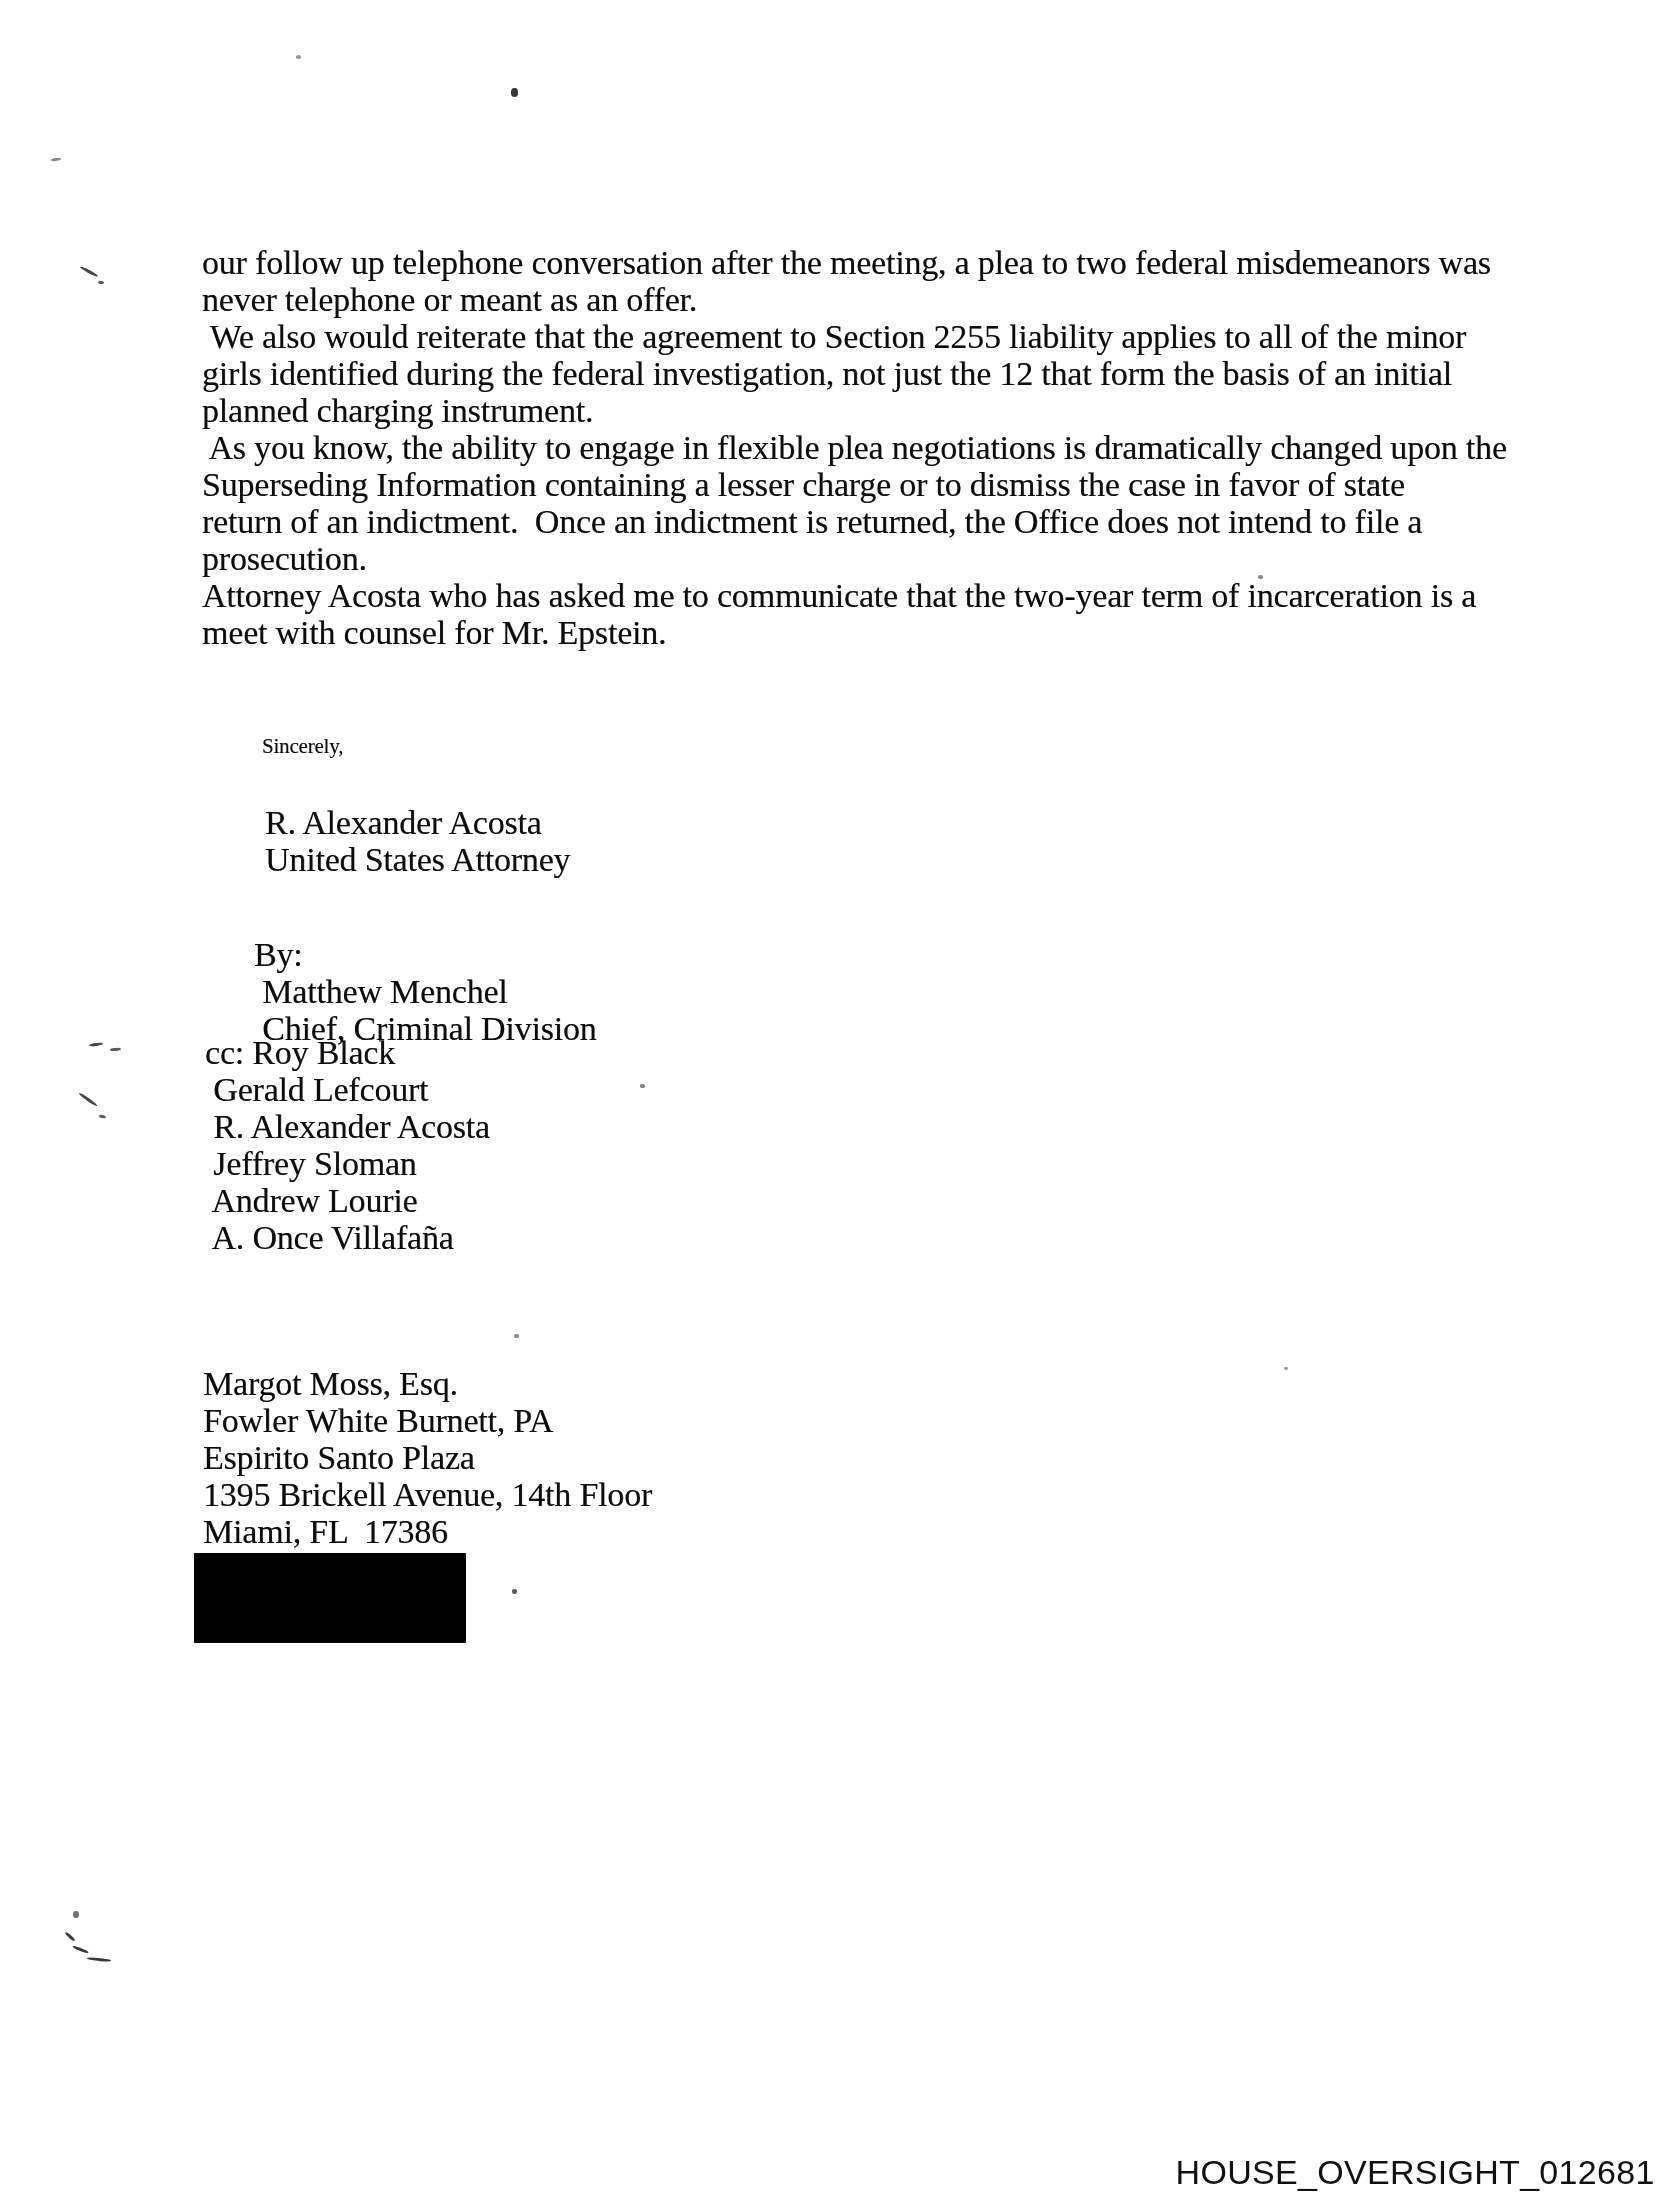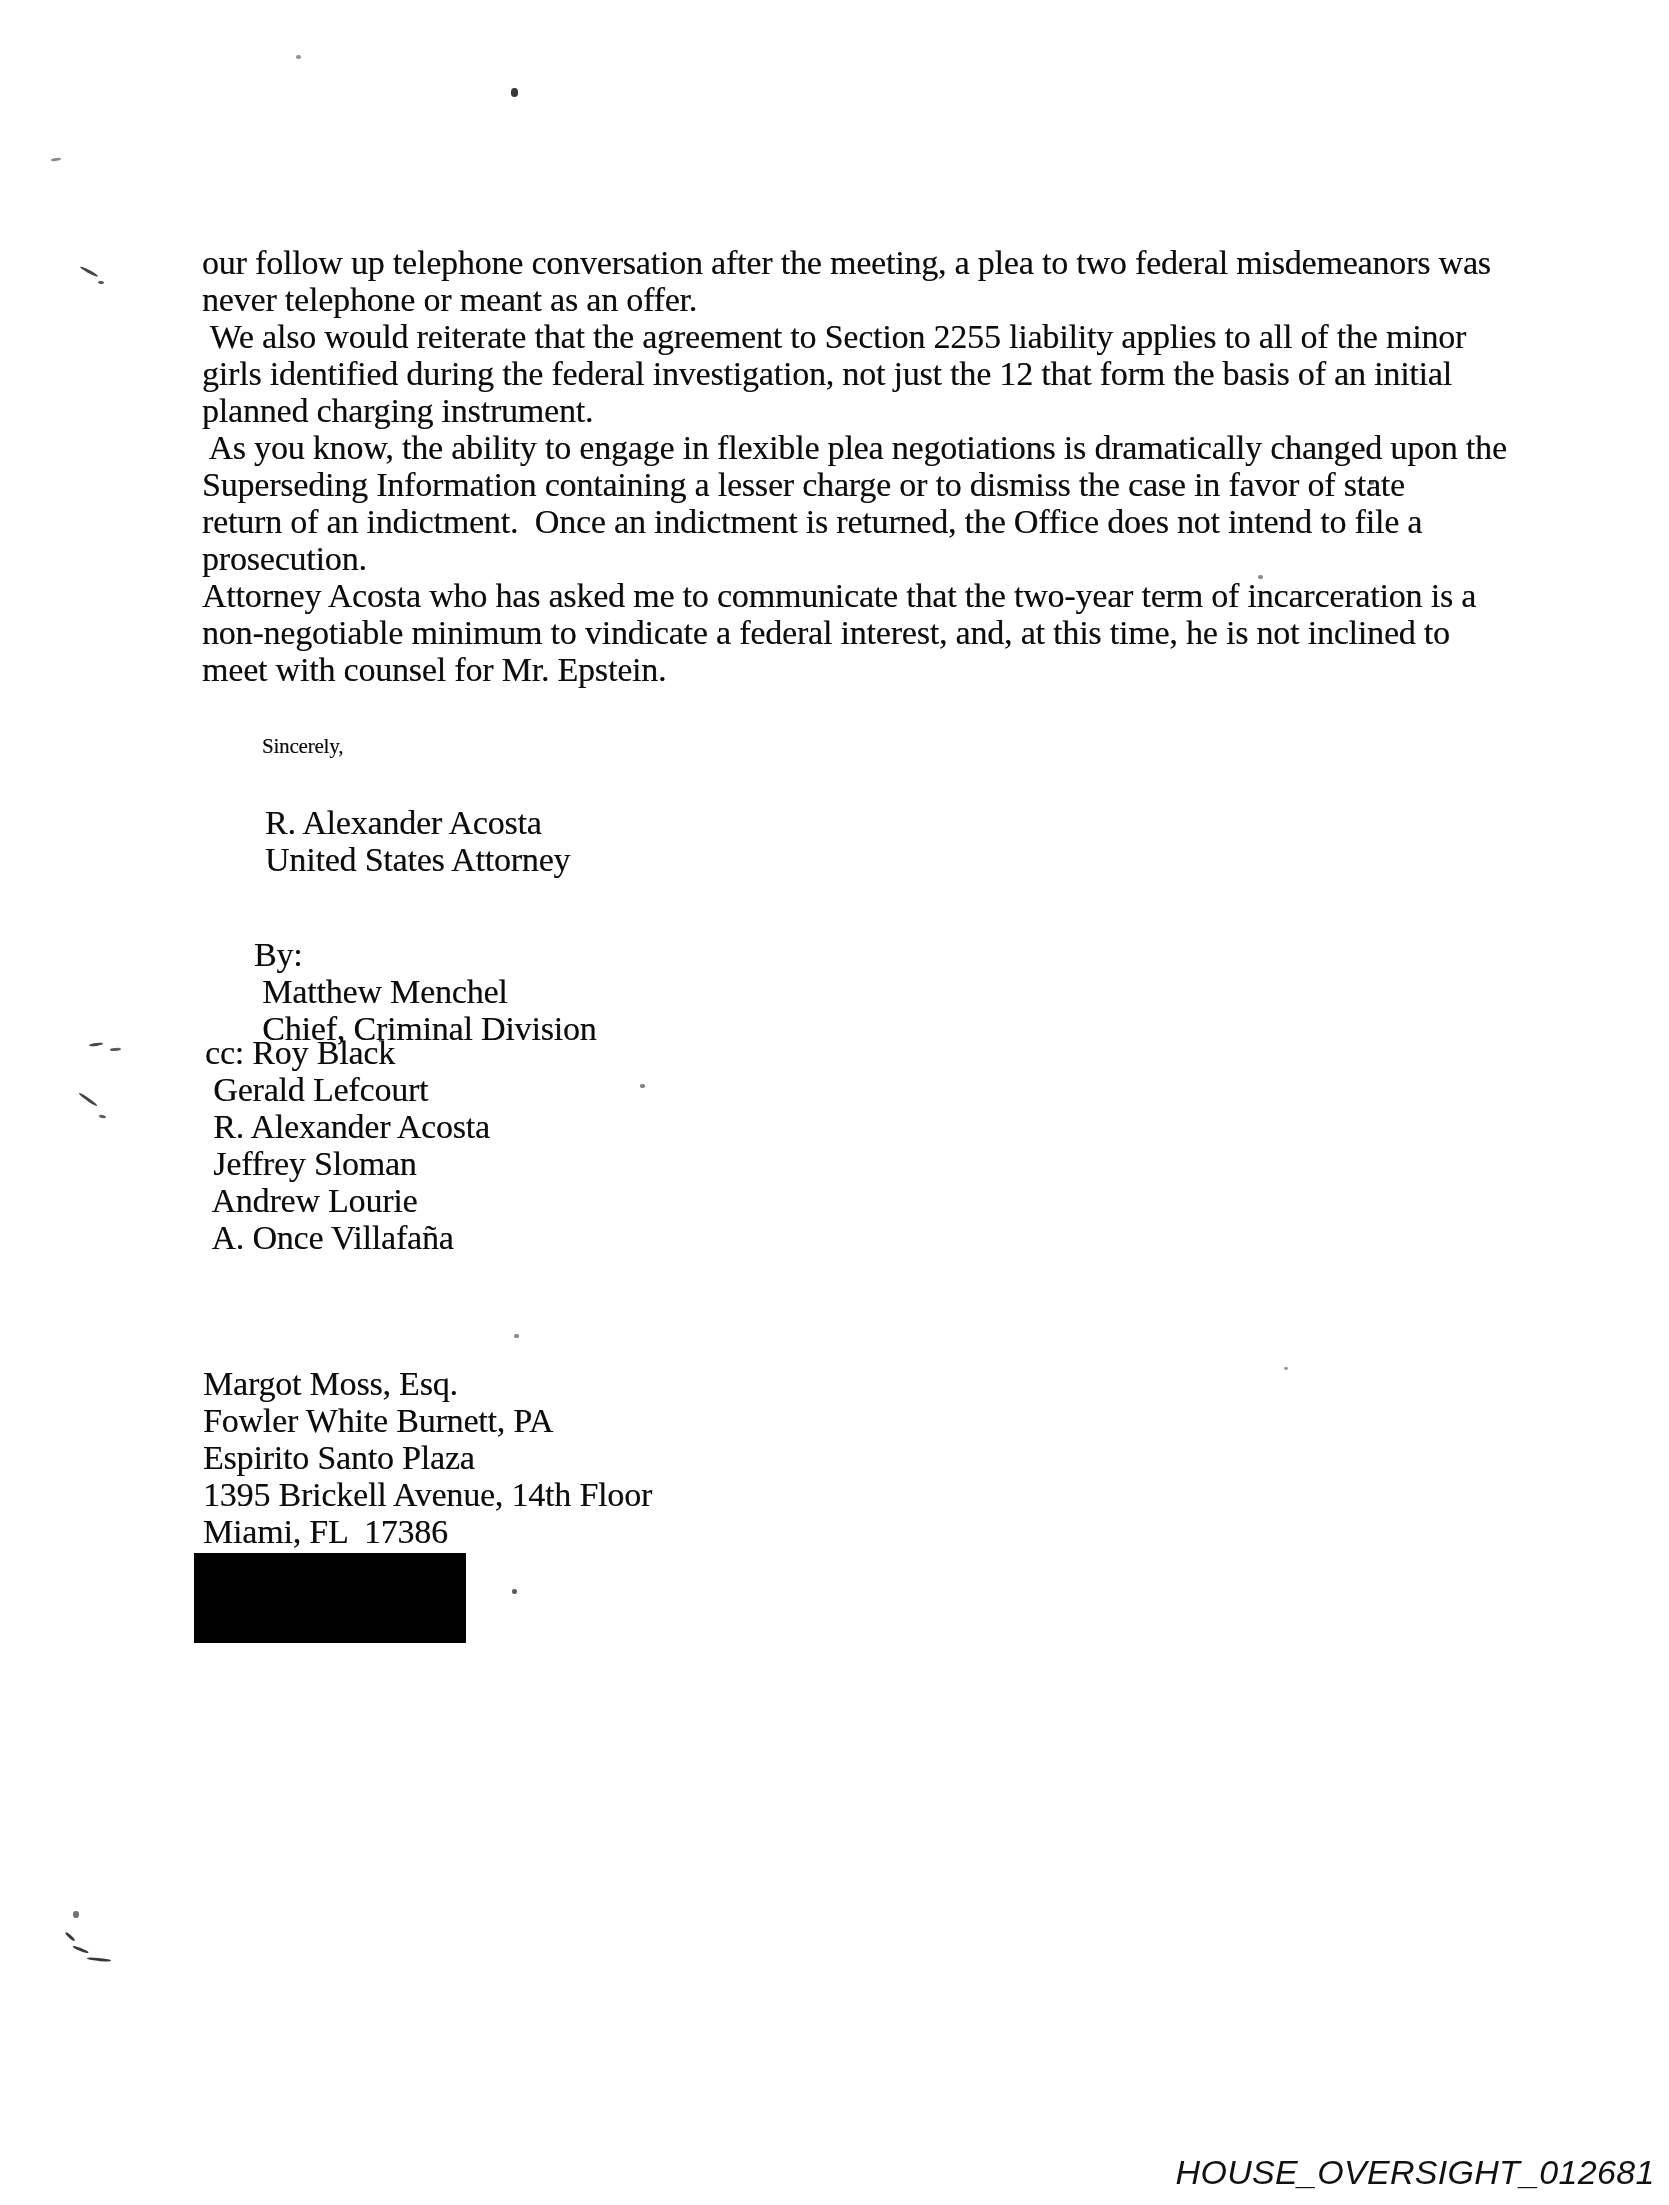--- a/index.html
+++ b/index.html
@@ -45,21 +45,20 @@
   .footer-bates {
     position: absolute;
     top: 2155px;
     right: 14.4px;
     font-family: "Liberation Sans", "DejaVu Sans", sans-serif;
     font-size: 34px;
     line-height: 35px;
     letter-spacing: 0.3px;
     color: #111111;
     white-space: pre;
-    font-style: italic;
   }
   .artifact {
     position: absolute;
     background: #151515;
     border-radius: 45%;
   }
 </style>
 </head>
 <body>
 
@@ -69,21 +68,20 @@
       <div class="line">our follow up telephone conversation after the meeting, a plea to two federal misdemeanors was</div>
       <div class="line">never telephone or meant as an offer.</div>
       <div class="line"> We also would reiterate that the agreement to Section 2255 liability applies to all of the minor</div>
       <div class="line">girls identified during the federal investigation, not just the 12 that form the basis of an initial</div>
       <div class="line">planned charging instrument.</div>
       <div class="line"> As you know, the ability to engage in flexible plea negotiations is dramatically changed upon the</div>
       <div class="line">Superseding Information containing a lesser charge or to dismiss the case in favor of state</div>
       <div class="line">return of an indictment.  Once an indictment is returned, the Office does not intend to file a</div>
       <div class="line">prosecution.</div>
       <div class="line">Attorney Acosta who has asked me to communicate that the two-year term of incarceration is a</div>
-      <div class="line">non-negotiable minimum to vindicate a federal interest, and, at this time, he is not inclined to</div>
       <div class="line">meet with counsel for Mr. Epstein.</div>
     </div>
 
   <div class="single" style="left: 262px; top: 728px;">Sincerely,</div>
 
   <div class="textblock" style="left: 265px; top: 804px;">
       <div class="line">R. Alexander Acosta</div>
       <div class="line">United States Attorney</div>
     </div>
 

